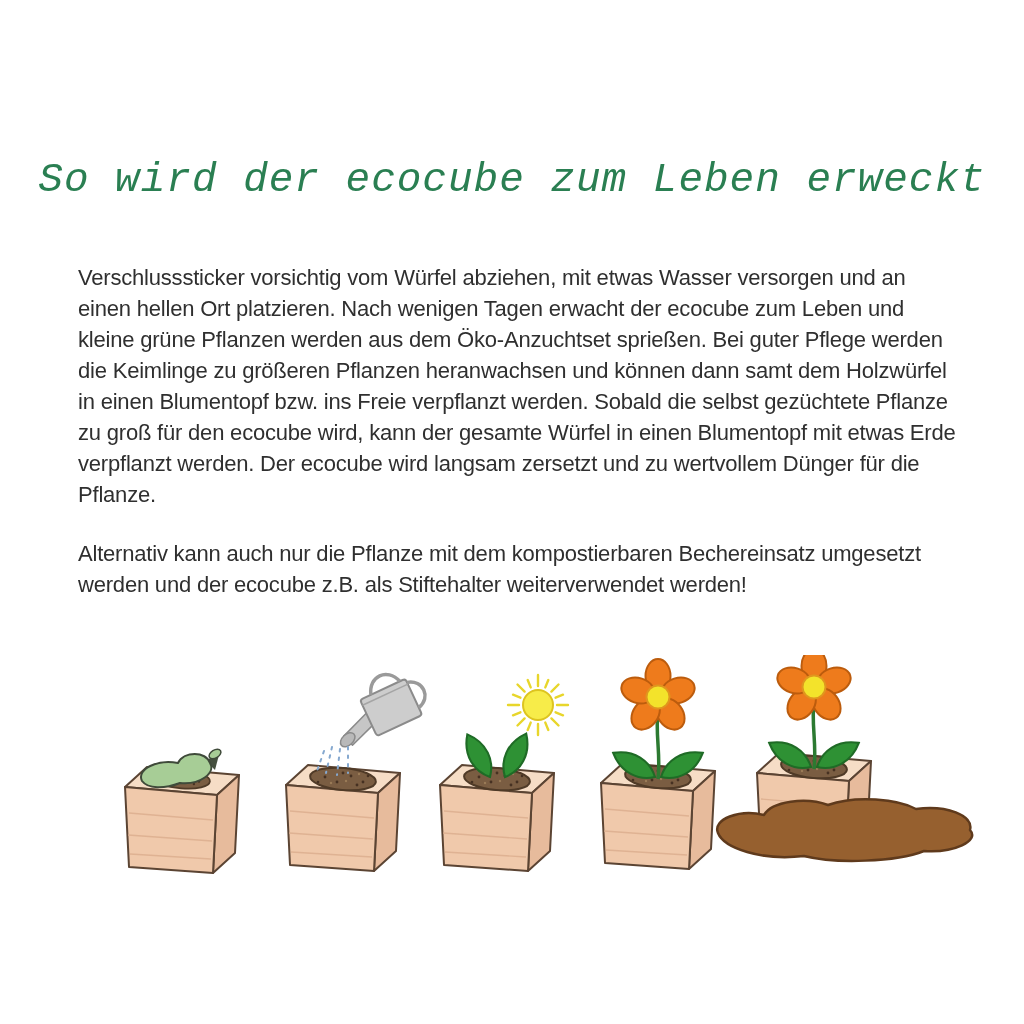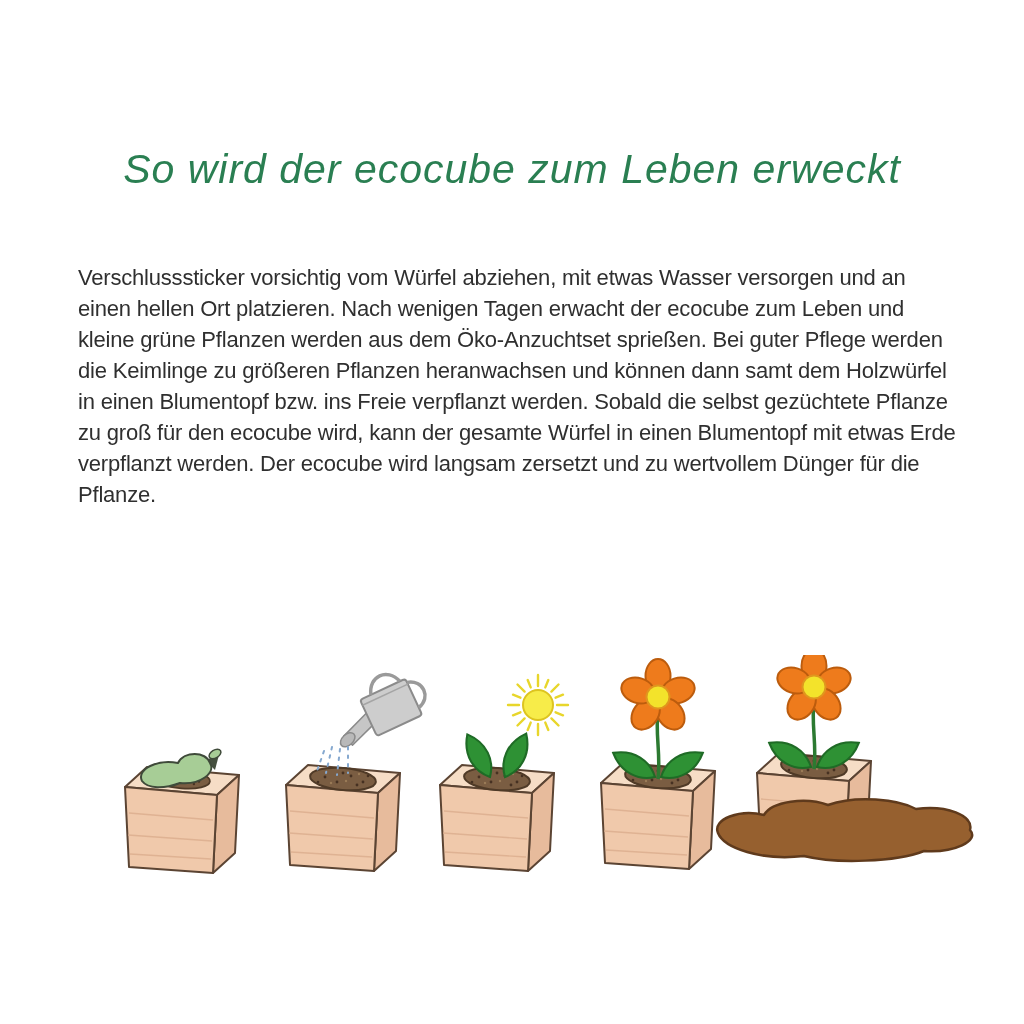--- a/index.html
+++ b/index.html
@@ -1,22 +1,22 @@
 <!DOCTYPE html>
 <html><head>
 <meta charset="utf-8">
 <style>
   html,body{margin:0;padding:0;background:#ffffff;}
   .page{
     position:relative;width:1024px;height:1024px;background:#ffffff;
     font-family:"Liberation Sans",sans-serif;overflow:hidden;margin:0 auto;
   }
   .title{
-    position:absolute;top:146px;left:0;width:100%;text-align:center;
-    font-family:Liberation Sans, sans-serif;font-style:italic;
+    position:absolute;top:157px;left:0;width:100%;text-align:center;
+    font-family:Liberation Mono, monospace;font-style:italic;
     font-size:41px;font-weight:400;color:#2a7f52;letter-spacing:1px;
   }
   .body-copy{
     position:absolute;left:66px;top:262px;width:878px;
     font-size:22px;line-height:31px;letter-spacing:-0.2px;color:#2f2f2f;margin-left:12px;
   }
   .body-copy p{margin:0;}
   .body-copy p + p{margin-top:28px;}
   .stage{position:absolute;}
   .s1{left:105px;top:655px;}
@@ -28,20 +28,21 @@
 </style>
 </head>
 <body>
 
 <div class="page">
 
   <div class="title">So wird der ecocube zum Leben erweckt</div>
 
   <div class="body-copy">
     <p>Verschlusssticker vorsichtig vom Würfel abziehen, mit etwas Wasser versorgen und an einen hellen Ort platzieren. Nach wenigen Tagen erwacht der ecocube zum Leben und kleine grüne Pflanzen werden aus dem Öko-Anzuchtset sprießen. Bei guter Pflege werden die Keimlinge zu größeren Pflanzen heranwachsen und können dann samt dem Holzwürfel in einen Blumentopf bzw. ins Freie verpflanzt werden. Sobald die selbst gezüchtete Pflanze zu groß für den ecocube wird, kann der gesamte Würfel in einen Blumentopf mit etwas Erde verpflanzt werden. Der ecocube wird langsam zersetzt und zu wertvollem Dünger für die Pflanze.</p>
+    <p>Alternativ kann auch nur die Pflanze mit dem kompostierbaren Bechereinsatz umgesetzt werden und der ecocube z.B. als Stiftehalter weiterverwendet werden!</p>
   </div>
 
   <svg class="defs-svg" aria-hidden="true">
     <defs>
       <g id="cube">
         <path d="M6,46 L28,26 L120,34 L98,54 Z" fill="#f6ddc6" stroke="#5b4433" stroke-width="2" stroke-linejoin="round"></path>
         <path d="M98,54 L120,34 L116,112 L94,132 Z" fill="#e7bb9c" stroke="#5b4433" stroke-width="2" stroke-linejoin="round"></path>
         <path d="M6,46 L98,54 L94,132 L10,126 Z" fill="#f0c9ab" stroke="#5b4433" stroke-width="2" stroke-linejoin="round"></path>
         <path d="M10,72 L94,79 M9,94 L93,100 M11,113 L92,118" stroke="#dcae8e" stroke-width="1.4" fill="none" opacity="0.85"></path>
       </g>

